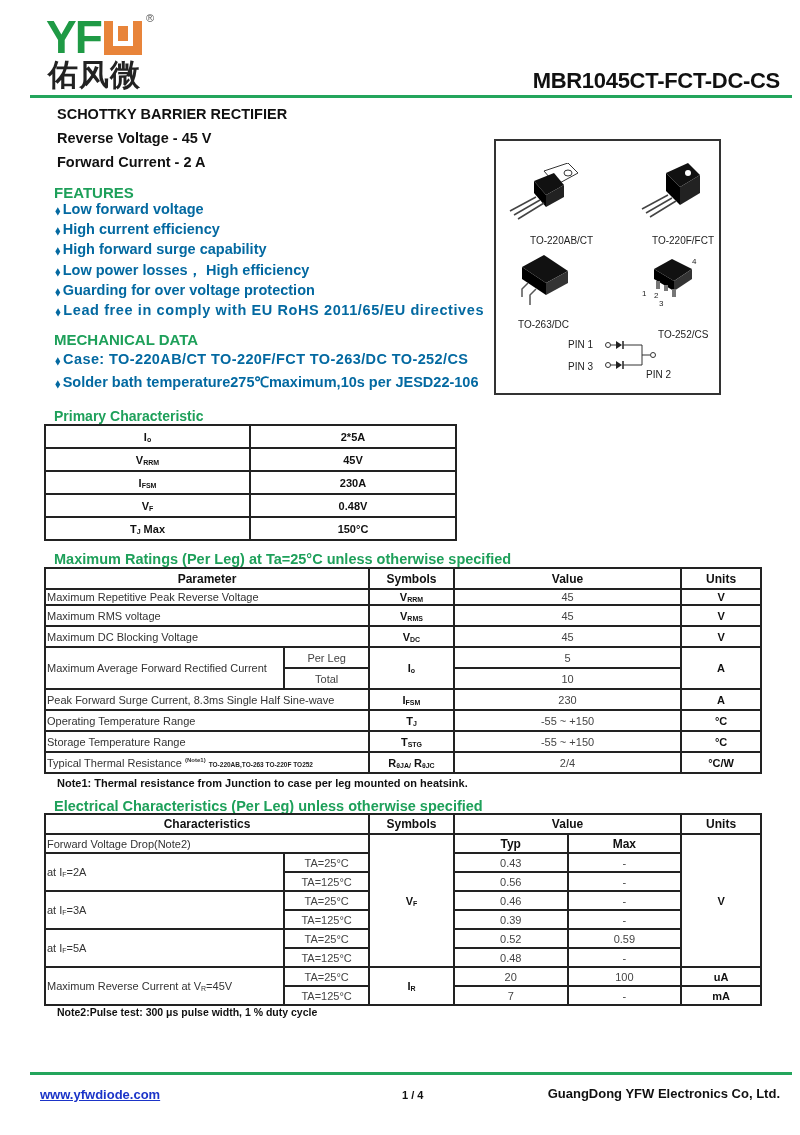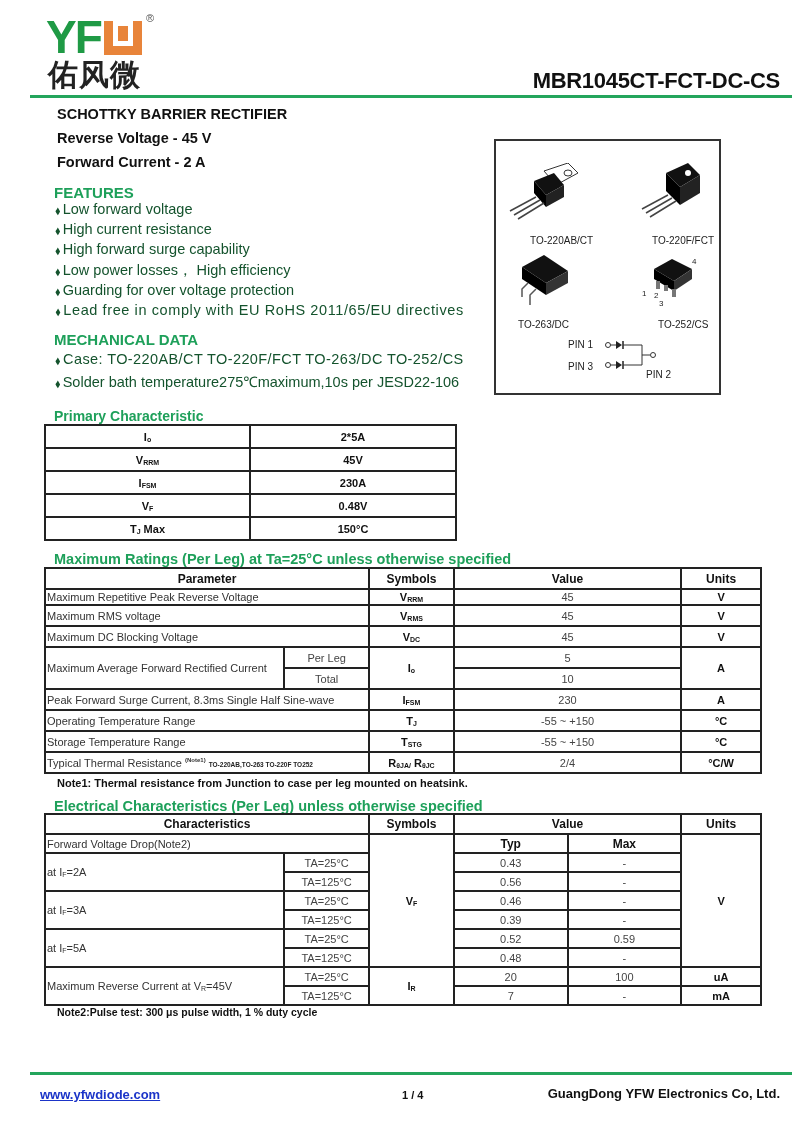--- a/index.html
+++ b/index.html
@@ -11,21 +11,21 @@
   .logo-letters { left: 46px; top: 14px; font-size: 46px; font-weight: bold; letter-spacing: -2px; line-height: 46px; }
   .logo-y, .logo-f { color: #1f9a45; }
   .logo-u { display: inline-block; width: 38px; height: 34px; position: relative; top: 2px; margin-left: 3px; }
   .logo-reg { left: 146px; top: 12px; font-size: 11px; color: #555; }
   .logo-cn { left: 48px; top: 58px; font-size: 30px; font-weight: bold; color: #222; letter-spacing: 1px; line-height: 34px; font-family: "DejaVu Sans", sans-serif; }
 
   .part-no { right: 20px; top: 68px; font-size: 22px; font-weight: bold; letter-spacing: -0.3px; }
 
   .head-line { left: 57px; font-size: 14.5px; font-weight: bold; }
   .sec-title { left: 54px; font-size: 15px; font-weight: bold; color: #1ea05a; }
-  .bullet { left: 54px; font-size: 14.5px; color: #14532d; white-space: nowrap; }
+  .bullet { left: 54px; font-size: 14.5px; color: #0369a1; white-space: nowrap; font-weight: bold; }
   .bullet .dia { font-size: 10px; display: inline-block; transform: scaleX(0.6); margin-right: 1px; }
 
   
   .pkg-box { left: 494px; top: 139px; width: 227px; height: 256px; border: 2px solid #333; box-sizing: border-box; }
   .pkg-label { font-size: 10px; color: #222; position: absolute; }
   .pin-label { font-size: 10px; color: #222; position: absolute; }
 
   table { border-collapse: collapse; position: absolute; }
   td, th { border: 2px solid #222; padding: 0; text-align: center; font-size: 11px; }
   th { font-weight: bold; font-size: 12px; }
@@ -53,21 +53,21 @@
 
 <div class="abs part-no">MBR1045CT-FCT-DC-CS</div>
 <div class="rule" style="left:30px; top:95px; width:762px;"></div>
 
 <div class="abs head-line" style="top:106px;">SCHOTTKY BARRIER RECTIFIER</div>
 <div class="abs head-line" style="top:130px;">Reverse Voltage - 45 V</div>
 <div class="abs head-line" style="top:154px;">Forward Current - 2 A</div>
 
 <div class="abs sec-title" style="top:184px;">FEATURES</div>
 <div class="abs bullet" style="top:201px;"><span class="dia">◆</span><span>Low forward voltage</span></div>
-<div class="abs bullet" style="top:221px;"><span class="dia">◆</span><span>High current resistance</span></div>
+<div class="abs bullet" style="top:221px;"><span class="dia">◆</span><span>High current efficiency</span></div>
 <div class="abs bullet" style="top:241px;"><span class="dia">◆</span><span>High forward surge capability</span></div>
 <div class="abs bullet" style="top:261px;"><span class="dia">◆</span><span>Low power losses， High efficiency</span></div>
 <div class="abs bullet" style="top:282px;"><span class="dia">◆</span><span>Guarding for over voltage protection</span></div>
 <div class="abs bullet" style="top:302px; letter-spacing:0.6px;"><span class="dia">◆</span><span>Lead free in comply with EU RoHS 2011/65/EU directives</span></div>
 
 <div class="abs sec-title" style="top:331px;">MECHANICAL DATA</div>
 <div class="abs bullet" style="top:351px; letter-spacing:0.4px;"><span class="dia">◆</span><span>Case: TO-220AB/CT TO-220F/FCT TO-263/DC TO-252/CS</span></div>
 <div class="abs bullet" style="top:371px;"><span class="dia">◆</span><span>Solder bath temperature275℃maximum,10s per JESD22-106</span></div>
 
 <div class="abs pkg-box">
@@ -109,21 +109,21 @@
     <polygon points="32,24 50,12 50,22 32,34" fill="#333"></polygon>
     <polygon points="12,12 32,24 32,34 12,22" fill="#000"></polygon>
     <rect x="14" y="24" width="4" height="8" fill="#777"></rect>
     <rect x="22" y="28" width="4" height="6" fill="#777"></rect>
     <rect x="30" y="32" width="4" height="8" fill="#777"></rect>
   </svg>
   <div class="pin-label" style="left:196px; top:116px; font-size:8px;">4</div>
   <div class="pin-label" style="left:146px; top:148px; font-size:8px;">1</div>
   <div class="pin-label" style="left:158px; top:150px; font-size:8px;">2</div>
   <div class="pin-label" style="left:163px; top:158px; font-size:8px;">3</div>
-  <div class="pkg-label" style="left:162px; top:178px;text-align:center;">TO-252/CS</div>
+  <div class="pkg-label" style="left:162px; top:188px;text-align:center;">TO-252/CS</div>
 
   <div class="pin-label" style="left:72px; top:198px;">PIN 1</div>
   <div class="pin-label" style="left:72px; top:220px;">PIN 3</div>
   <div class="pin-label" style="left:150px; top:228px;">PIN 2</div>
   <svg class="abs" style="left:108px; top:198px;" width="60" height="32" viewBox="0 0 60 32">
     <circle cx="4" cy="6" r="2.5" fill="#fff" stroke="#333"></circle>
     <line x1="6.5" y1="6" x2="12" y2="6" stroke="#333"></line>
     <polygon points="12,2 12,10 18,6" fill="#222"></polygon>
     <line x1="19" y1="2" x2="19" y2="10" stroke="#222" stroke-width="1.5"></line>
     <line x1="19" y1="6" x2="38" y2="6" stroke="#333"></line>

